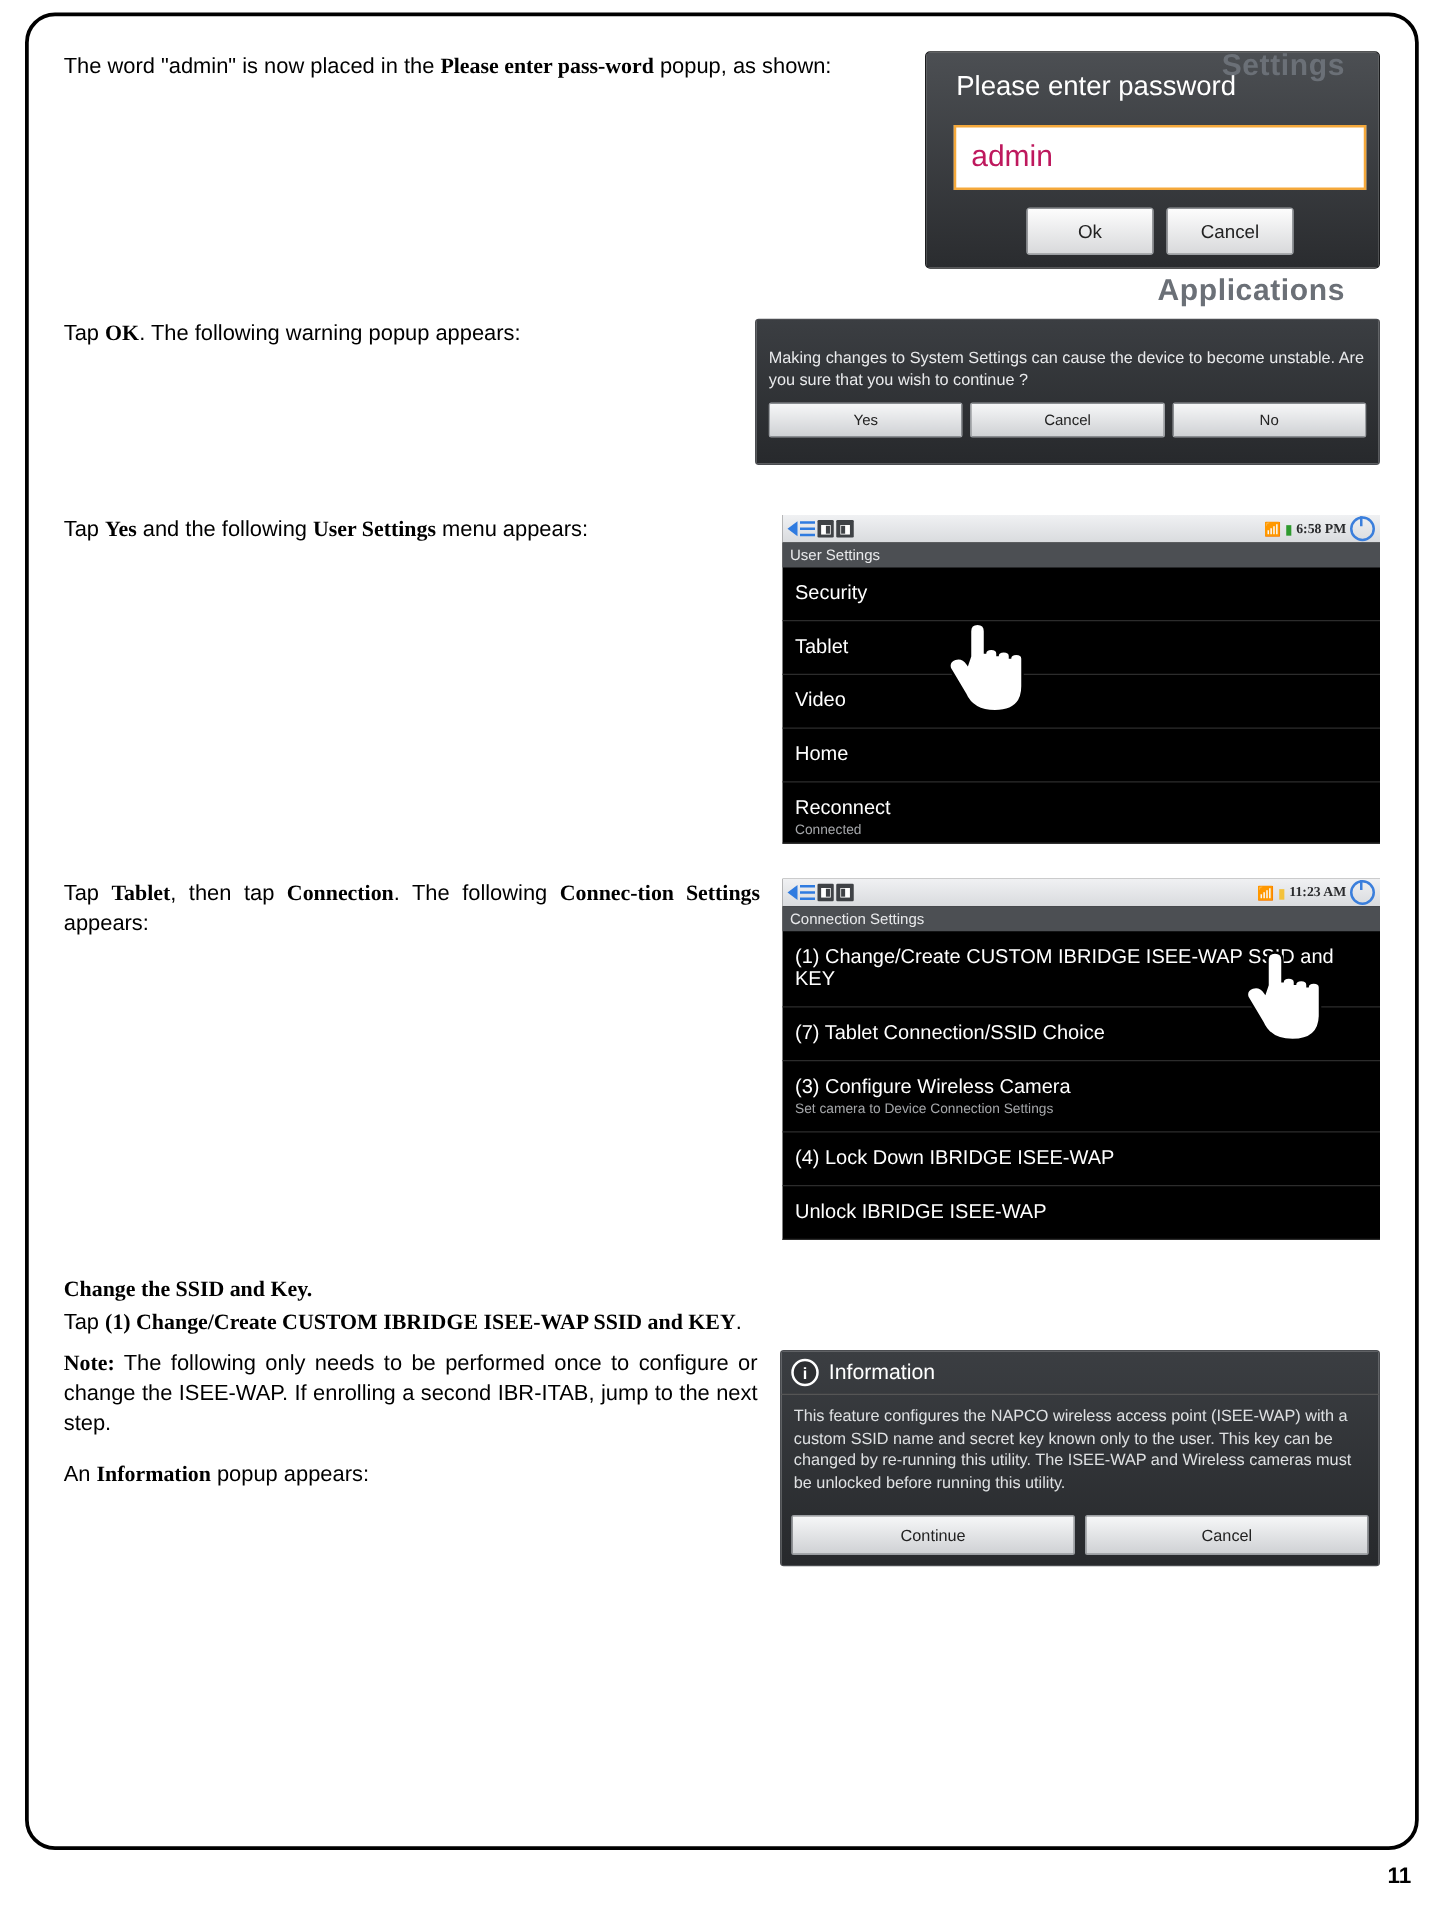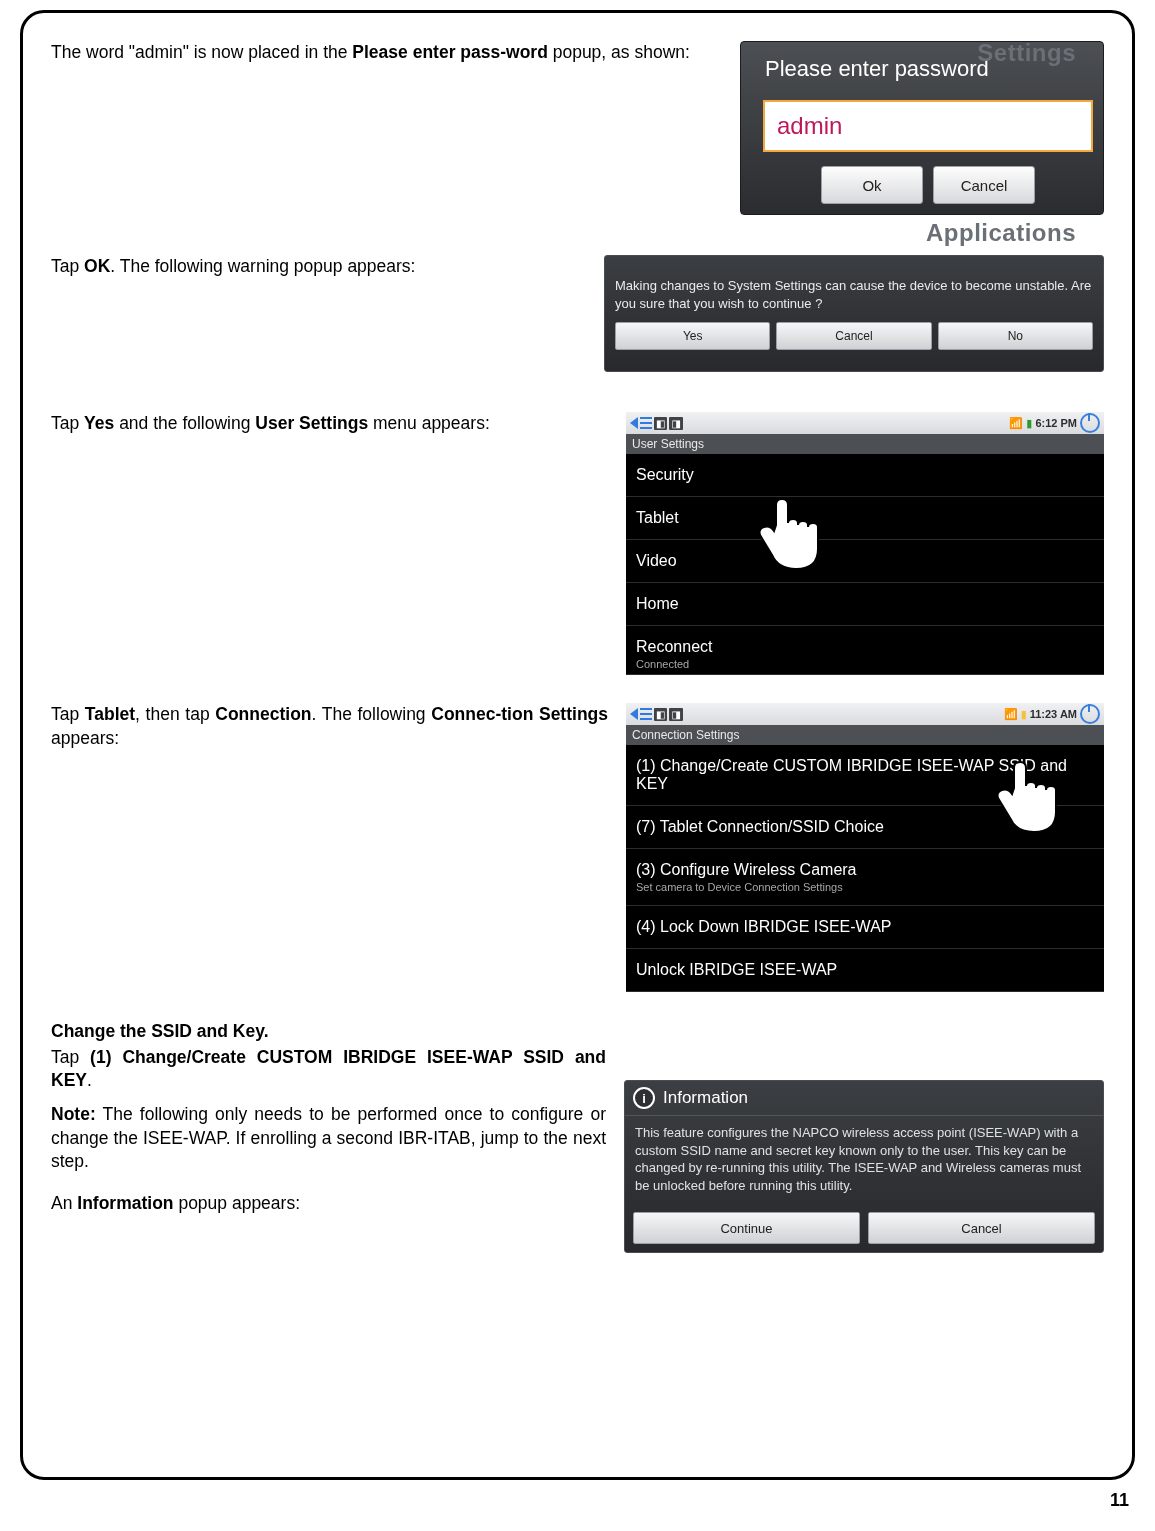--- a/index.html
+++ b/index.html
@@ -27,21 +27,21 @@
     flex: 1 1 50%;
     font-size: 17.5px;
     line-height: 1.35;
     text-align: justify;
   }
   .img-col {
     flex: 0 0 auto;
     display: flex;
     flex-direction: column;
   }
-  .bold { font-weight: bold; }
+  .bold { font-weight: bold; font-family: Liberation Serif, serif; }
 
   
   .popup-dark {
     width: 330px;
     background: linear-gradient(#4c4f53, #2a2c2f);
     border: 1px solid #1b1c1e;
     border-radius: 4px;
     padding: 8px 10px 10px 22px;
     color: #fff;
     font-family: 'Segoe UI', Arial, sans-serif;
@@ -288,21 +288,21 @@
         <div class="android-status">
           <div class="left-icons">
             <div class="blue-arrow"></div>
             <div class="stack-icon"></div>
             <span class="chip">◧</span>
             <span class="chip">◨</span>
           </div>
           <div class="right-icons">
             <span>📶</span>
             <span style="color:#2e9a2e;">▮</span>
-            <span class="bold">6:12 PM</span>
+            <span class="bold">6:58 PM</span>
             <div class="power-icon"></div>
           </div>
         </div>
         <div class="android-heading">User Settings</div>
         <div class="android-item">Security</div>
         <div class="android-item">Tablet</div>
         <div class="android-item">Video</div>
         <div class="android-item">Home</div>
         <div class="android-item" style="padding-bottom:4px;">
           <div>Reconnect</div>

